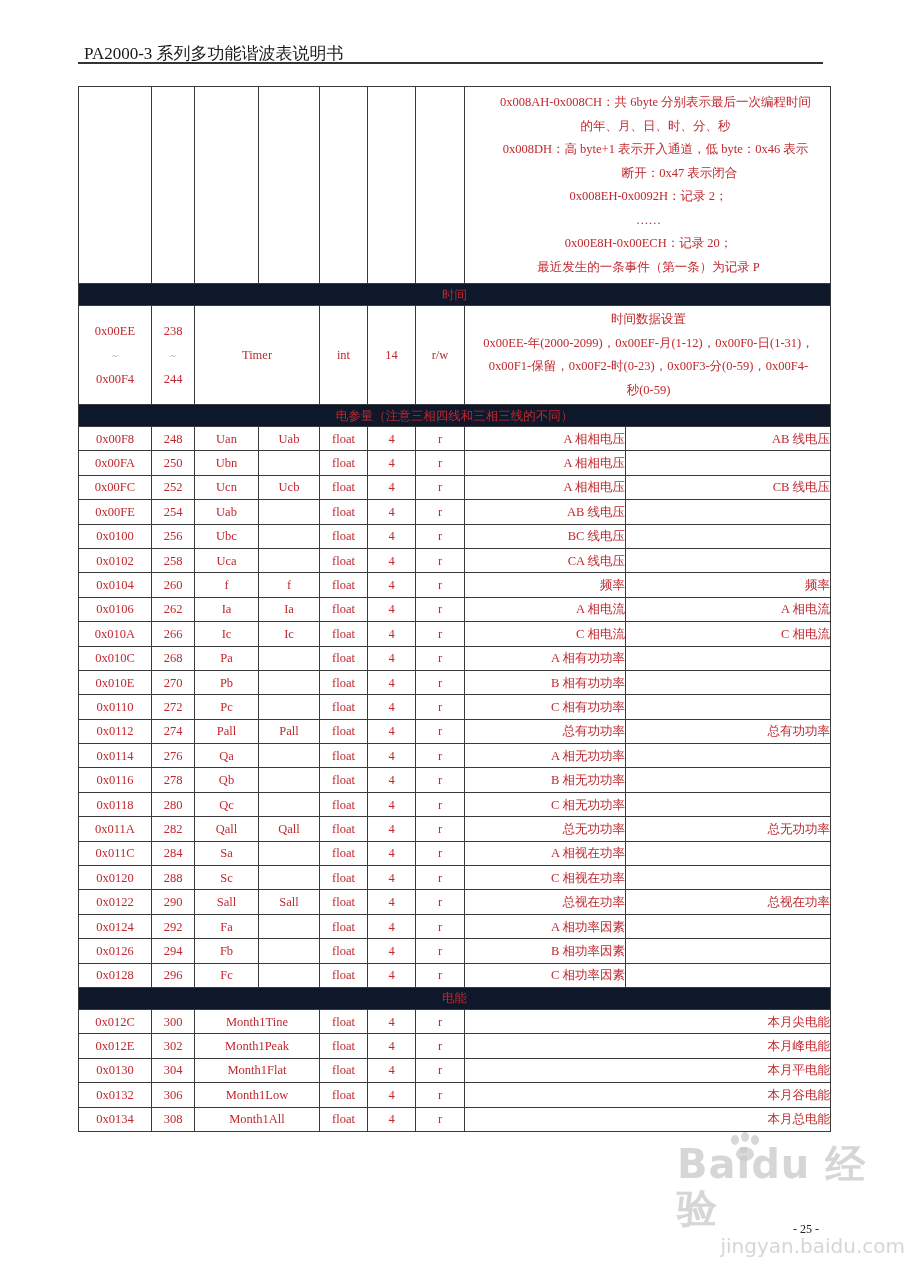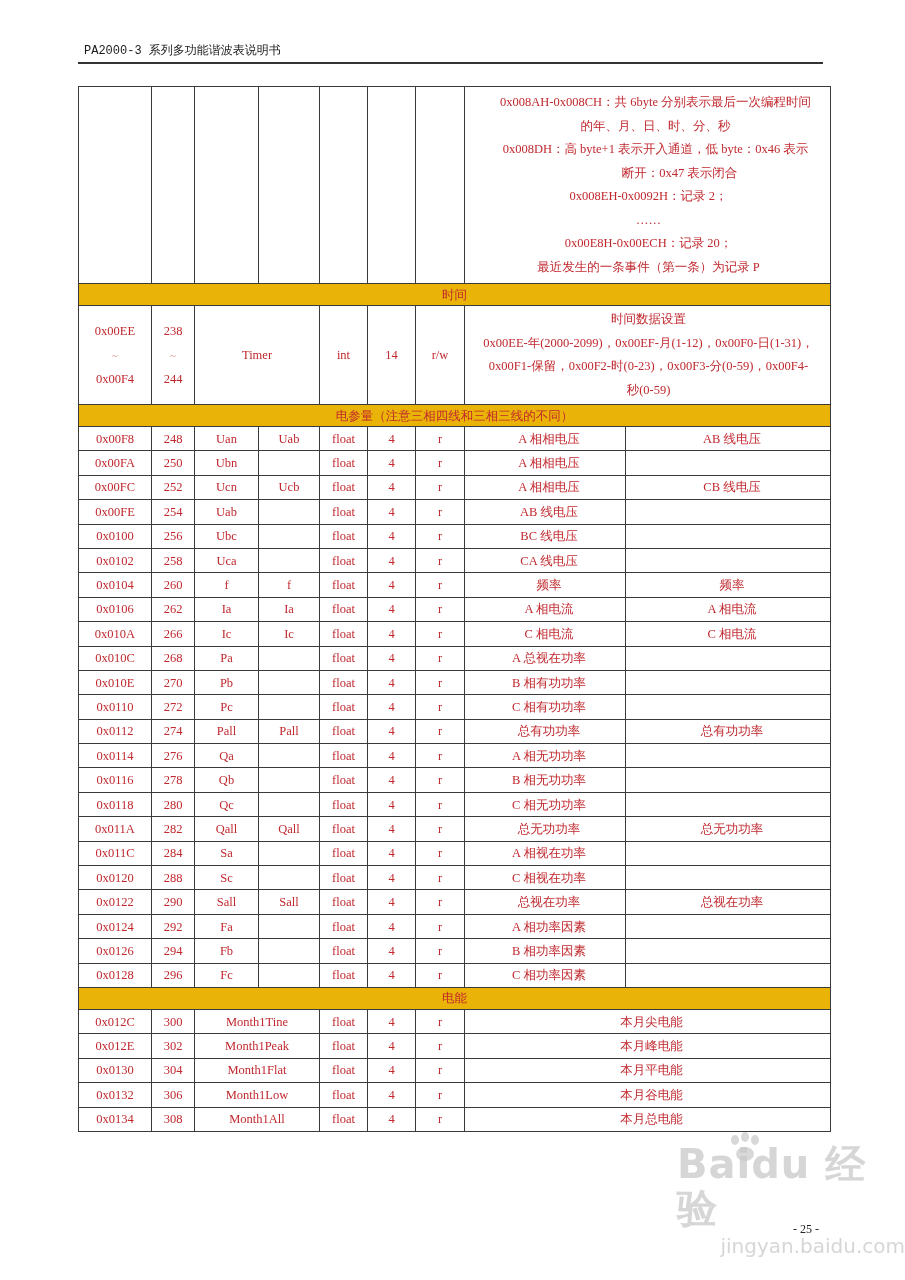--- a/index.html
+++ b/index.html
@@ -1,25 +1,25 @@
 <!DOCTYPE html>
 <html><head>
 <meta charset="utf-8">
 <style>
   html, body { margin: 0; padding: 0; background: #ffffff; }
   body { width: 905px; height: 1280px; position: relative; overflow: hidden;
          font-family: "Liberation Serif", "DejaVu Serif", serif; }
-  .doc-header { position: absolute; left: 84px; top: 42px; font-size: 12px; color: #1a1a1a; font-family: Liberation Mono, monospace; }
+  .doc-header { position: absolute; left: 84px; top: 42px; font-size: 17px; color: #1a1a1a; }
   .header-rule { position: absolute; left: 78px; top: 62px; width: 745px; height: 2px; background: #333; }
   table.regs { position: absolute; left: 78px; top: 86px; border-collapse: collapse; table-layout: fixed; width: 752px; }
   table.regs td { border: 1.3px solid #3a3a3a; color: #c0282e; font-size: 12.5px; text-align: center;
                   padding: 0; height: 23.4px; line-height: 16px; overflow: hidden; white-space: nowrap; }
-  table.regs td.desc { text-align: center; padding-left: 8px; }
+  table.regs td.desc { text-align: right; padding-left: 8px; }
   table.regs td.vlight { border-left-color: #aaa; }
-  tr.section td { background: #eab308; height: 21px; }
+  tr.section td { background: #0f172a; height: 21px; }
   td.multi { white-space: normal !important; text-align: left; padding: 4px 6px 4px 8px !important; line-height: 23.5px !important; vertical-align: top; }
   .ind1 { padding-left: 14px; display: block; }
   .ind2 { padding-left: 62px; display: block; }
   .blk { display: block; }
   td.stack { line-height: 24px !important; }
   .tilde { display: block; color: #c88; font-size: 11px; line-height: 24px; }
   .page-num { position: absolute; left: 793px; top: 1222px; font-size: 12px; color: #222; }
   .watermark { position: absolute; left: 645px; top: 1142px; color: rgba(200,200,200,0.75);
                font-family: "DejaVu Sans", sans-serif; pointer-events: none; }
   .wm-logo { font-size: 40px; font-weight: bold; letter-spacing: 1px; line-height: 44px; margin-left: 32px; }
@@ -192,21 +192,21 @@
         <td class="desc vlight">C 相电流</td>
       </tr>
       <tr>
         <td>0x010C</td>
         <td>268</td>
         <td>Pa</td>
         <td class="vlight"></td>
         <td>float</td>
         <td>4</td>
         <td>r</td>
-        <td class="desc">A 总视在功率</td>
+        <td class="desc">A 相有功功率</td>
         <td class="desc vlight"></td>
       </tr>
       <tr>
         <td>0x010E</td>
         <td>270</td>
         <td>Pb</td>
         <td class="vlight"></td>
         <td>float</td>
         <td>4</td>
         <td>r</td>

